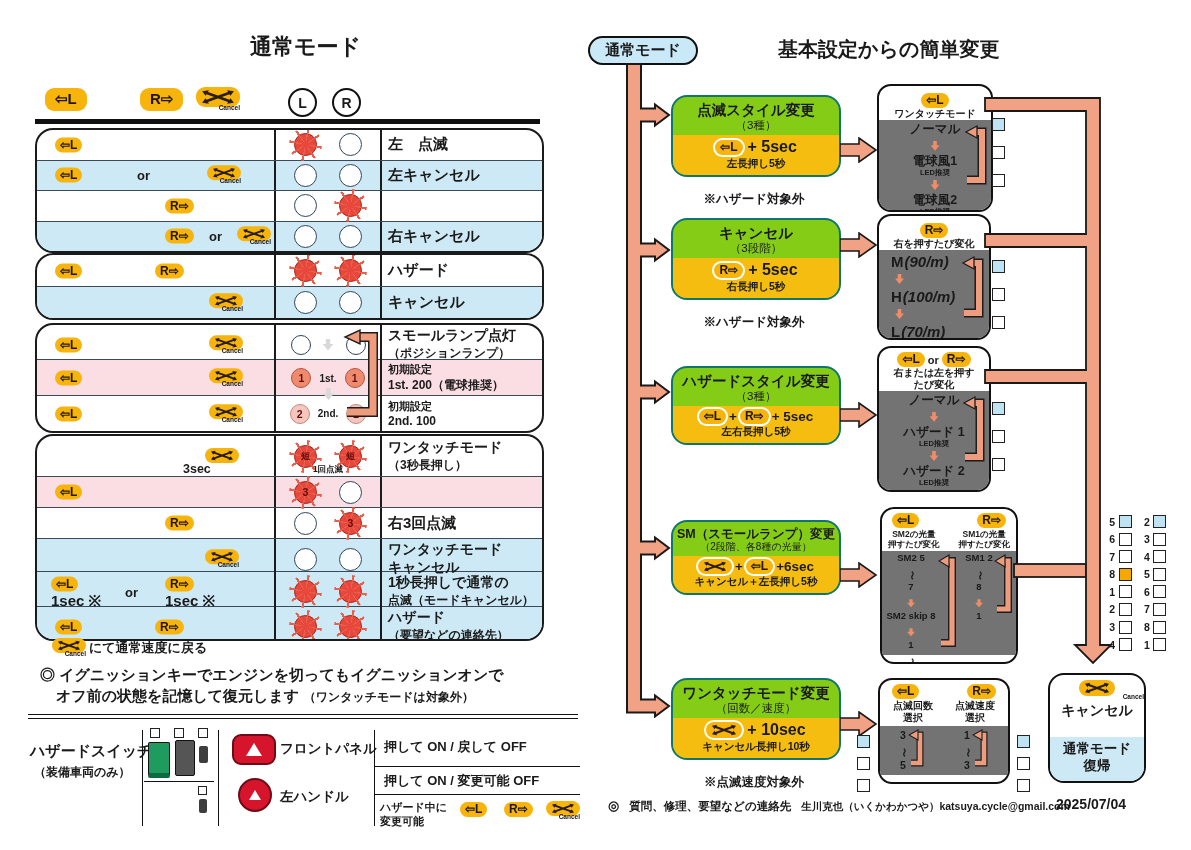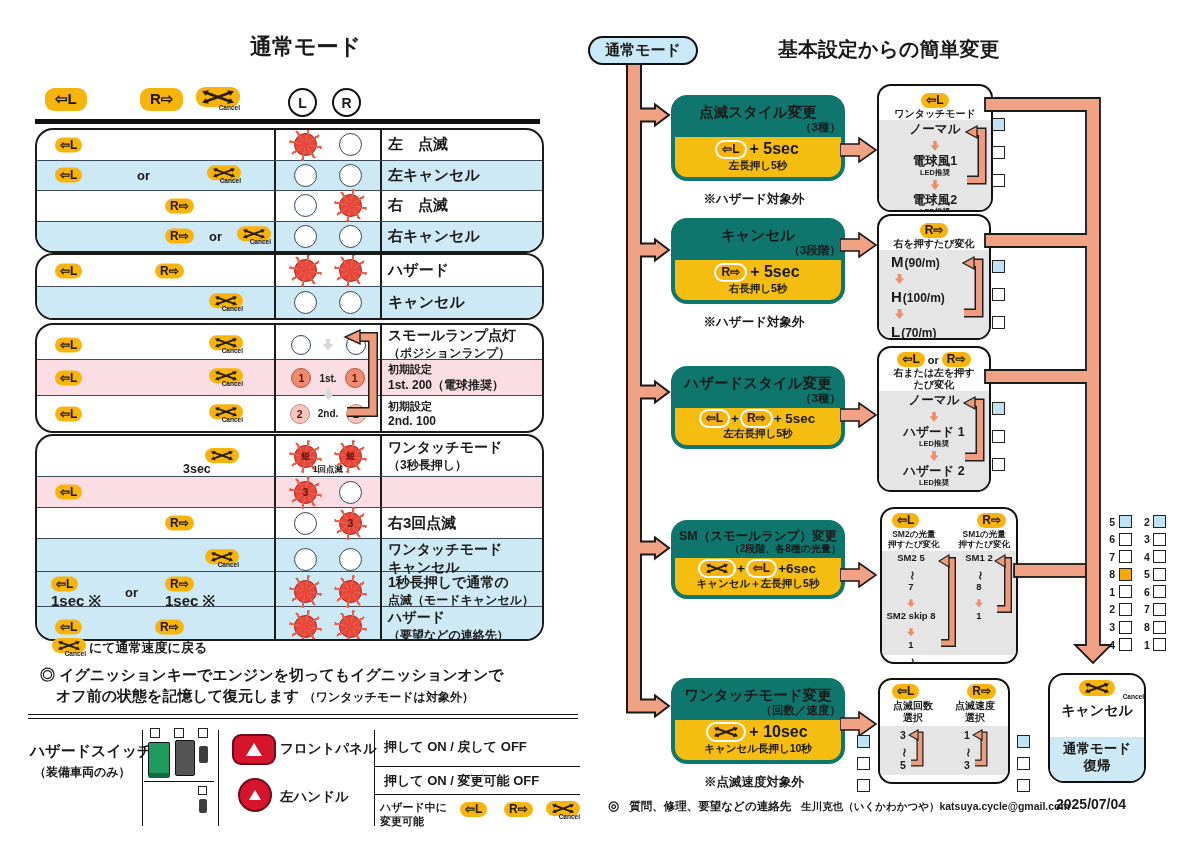--- a/index.html
+++ b/index.html
@@ -42,38 +42,38 @@
       border-left:2px solid #1b1b1b;border-right:2px solid #1b1b1b;}
   .c3{display:flex;flex-direction:column;justify-content:center;padding:2px 6px;font-weight:700;}
   .d15{font-size:15px;} .d14{font-size:14px;} .d12{font-size:12px;} .d11{font-size:11px;}
   .pstack{display:flex;flex-direction:column;align-items:flex-start;line-height:1;}
   .sec{font-size:15px;font-weight:700;margin-top:1px;}
   .capmini{font-size:8.5px;font-weight:700;}
   
   .lcir{display:inline-flex;align-items:center;justify-content:center;width:25px;height:25px;
         border:2px solid #111;border-radius:50%;font-weight:700;font-size:14px;background:#fff;}
   
-  .blk{position:absolute;left:671px;width:166px;border:4px solid #0f766e;border-radius:16px;
-       overflow:hidden;background:#0f766e;text-align:center;}
+  .blk{position:absolute;left:671px;width:166px;border:2px solid #0f766e;border-radius:16px;
+       overflow:hidden;background:#84cc16;text-align:center;}
   .btt{font-weight:700;font-size:14.5px;padding-top:5px;line-height:1.15;}
-  .bss{font-weight:700;font-size:11.5px;line-height:1.2;text-align:right;}
+  .bss{font-weight:400;font-size:11.5px;line-height:1.2;}
   .btt.sm4{font-size:12.5px;} .bss.sm4{font-size:10px;}
   .bor{background:#F5BD0F;margin-top:3px;padding:3px 0 4px;}
   .bcombo{display:flex;align-items:center;justify-content:center;gap:5px;font-weight:700;font-size:16px;}
   .bcombo.sm{font-size:13.5px;gap:3px;}
   .bhold{font-weight:700;font-size:10.5px;margin-top:1px;}
   .bnote{position:absolute;width:166px;text-align:center;font-weight:700;font-size:12.5px;}
   .pnl{position:absolute;border:2px solid #111;border-radius:14px;overflow:hidden;background:#fff;text-align:center;}
   .ptop{padding-top:4px;}
   .pcap{font-weight:700;font-size:10px;line-height:1.2;}
-  .ppink{position:relative;background:#e5e5e5;height:100%;padding-top:3px;}
+  .ppink{position:relative;background:#737373;height:100%;padding-top:3px;}
   .pitem{font-weight:700;font-size:12.5px;line-height:1.1;}
   .pled{font-weight:700;font-size:7.5px;line-height:1;}
   .prow{display:flex;align-items:baseline;gap:1px;padding-left:12px;font-weight:700;}
-  .pbig{font-size:15px;} .punit{font-size:12px;}
+  .pbig{font-size:15px;} .punit{font-size:15px;font-style:italic;}
   .rangec{display:inline-block;transform:rotate(90deg);font-weight:700;font-size:9px;line-height:.8;}
   .smtxt{font-weight:700;font-size:9.5px;line-height:1.15;}
   
   .cb{display:inline-block;width:13px;height:13px;border:1.6px solid #222;background:#fff;box-sizing:border-box;}
   .cb.blue{background:#BFE3F2;} .cb.orange{background:#F5A800;}
   .nrow{display:grid;grid-template-columns:13px 14px 12px 14px;column-gap:4px;align-items:center;
         margin-bottom:4.6px;font-weight:700;font-size:10.5px;}
   .nrow .nn{text-align:right;}
   .nrow :nth-child(3){margin-left:7px;text-align:right;}
   
@@ -145,23 +145,20 @@
         </div>
     </div>
     <div class="row" style="height:29.5px;">
       <div class="c1">
           <span class="pill s abs" style="left:128px;">R⇨</span>
         </div>
       <div class="c2">
           <span class="lamp"></span>
           <span class="lamp on"></span>
         </div>
-      <div class="c3 d15">
-          <span>右　点滅</span>
-        </div>
     </div>
     <div class="row bgb" style="height:29.5px;">
       <div class="c1">
         <span class="pill s abs" style="left:128px;">R⇨</span>
         <span class="ortx abs" style="left:172px;">or</span>
         <span class="cxl abs" style="left:200px;">
             <span class="pill c">
               <svg width="24" height="11" viewBox="0 0 30 14">
                 <path d="M4 3 L26 11 M4 11 L26 3" stroke="#2b1d00" stroke-width="2.6" fill="none"></path>
                 <path d="M1 2 l6 -1 -3 5 z M29 12 l-6 1 3 -5 z M1 12 l6 1 -3 -5 z M29 2 l-6 -1 3 5 z" fill="#2b1d00"></path>

